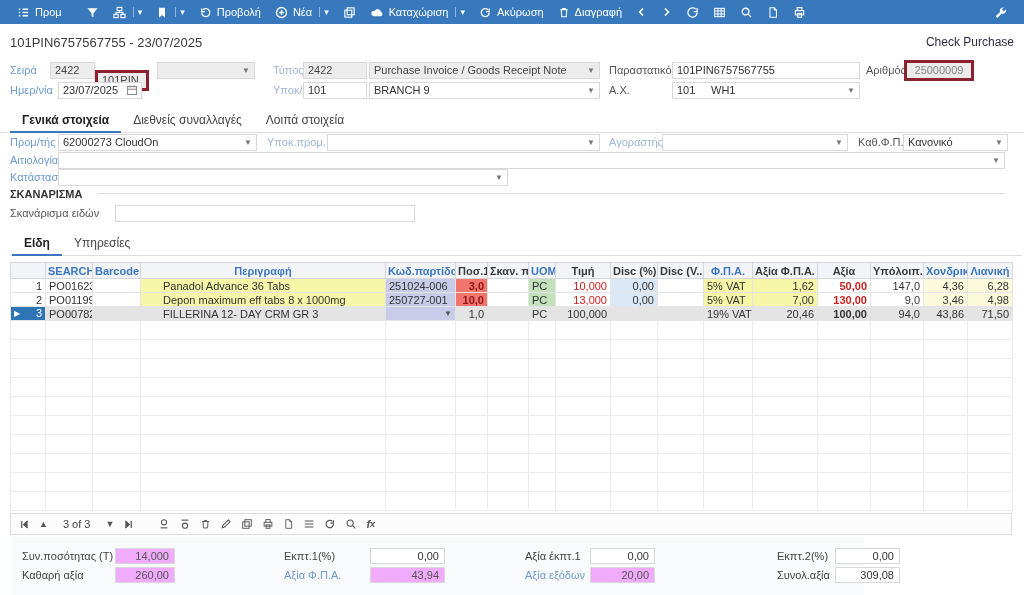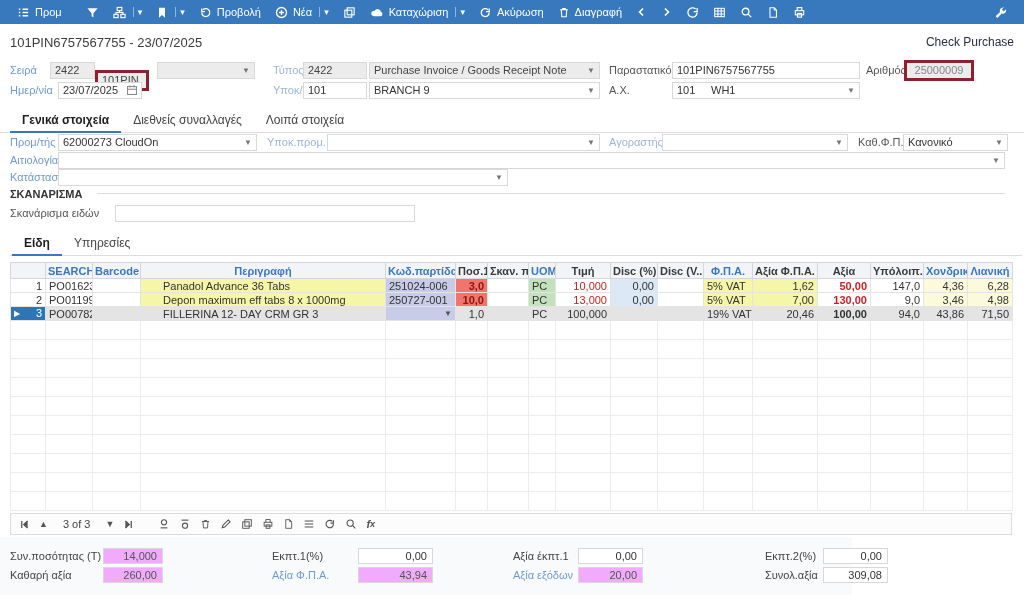--- a/index.html
+++ b/index.html
@@ -67,21 +67,21 @@
   .cellcaret{float:right;color:#555;font-size:8px;line-height:13px}
 
   
   .navbar{position:absolute;left:10px;top:513px;width:1002px;height:22px;background:#fcfcfc;border:1px solid #dcdcdc;
           box-sizing:border-box;display:flex;align-items:center;gap:9px;padding:0 8px;color:#555}
   .navbar .nicon{display:flex;align-items:center;color:#555;cursor:default}
   .navbar .pos{color:#444;padding:0 6px}
   .fx{font-style:italic;font-weight:bold;font-size:11px}
 
   
-  .bottombg{position:absolute;left:0;top:537px;width:852px;height:58px;background:#f8fafc}
+  .bottombg{position:absolute;left:12px;top:537px;width:852px;height:58px;background:#f8fafc}
   .tot-lbl{position:absolute;color:#444;white-space:nowrap}
   .tot-lbl.blue{color:#6f9bd1}
   .tot-fld{position:absolute;height:16px;line-height:14px;border:1px solid #d8d8d8;background:#fff;
            box-sizing:border-box;padding:0 5px;text-align:right;color:#333}
   .tot-fld.ro{background:#f0abfc;color:#555}
 </style>
 </head>
 <body>
 
 <div class="toolbar">

